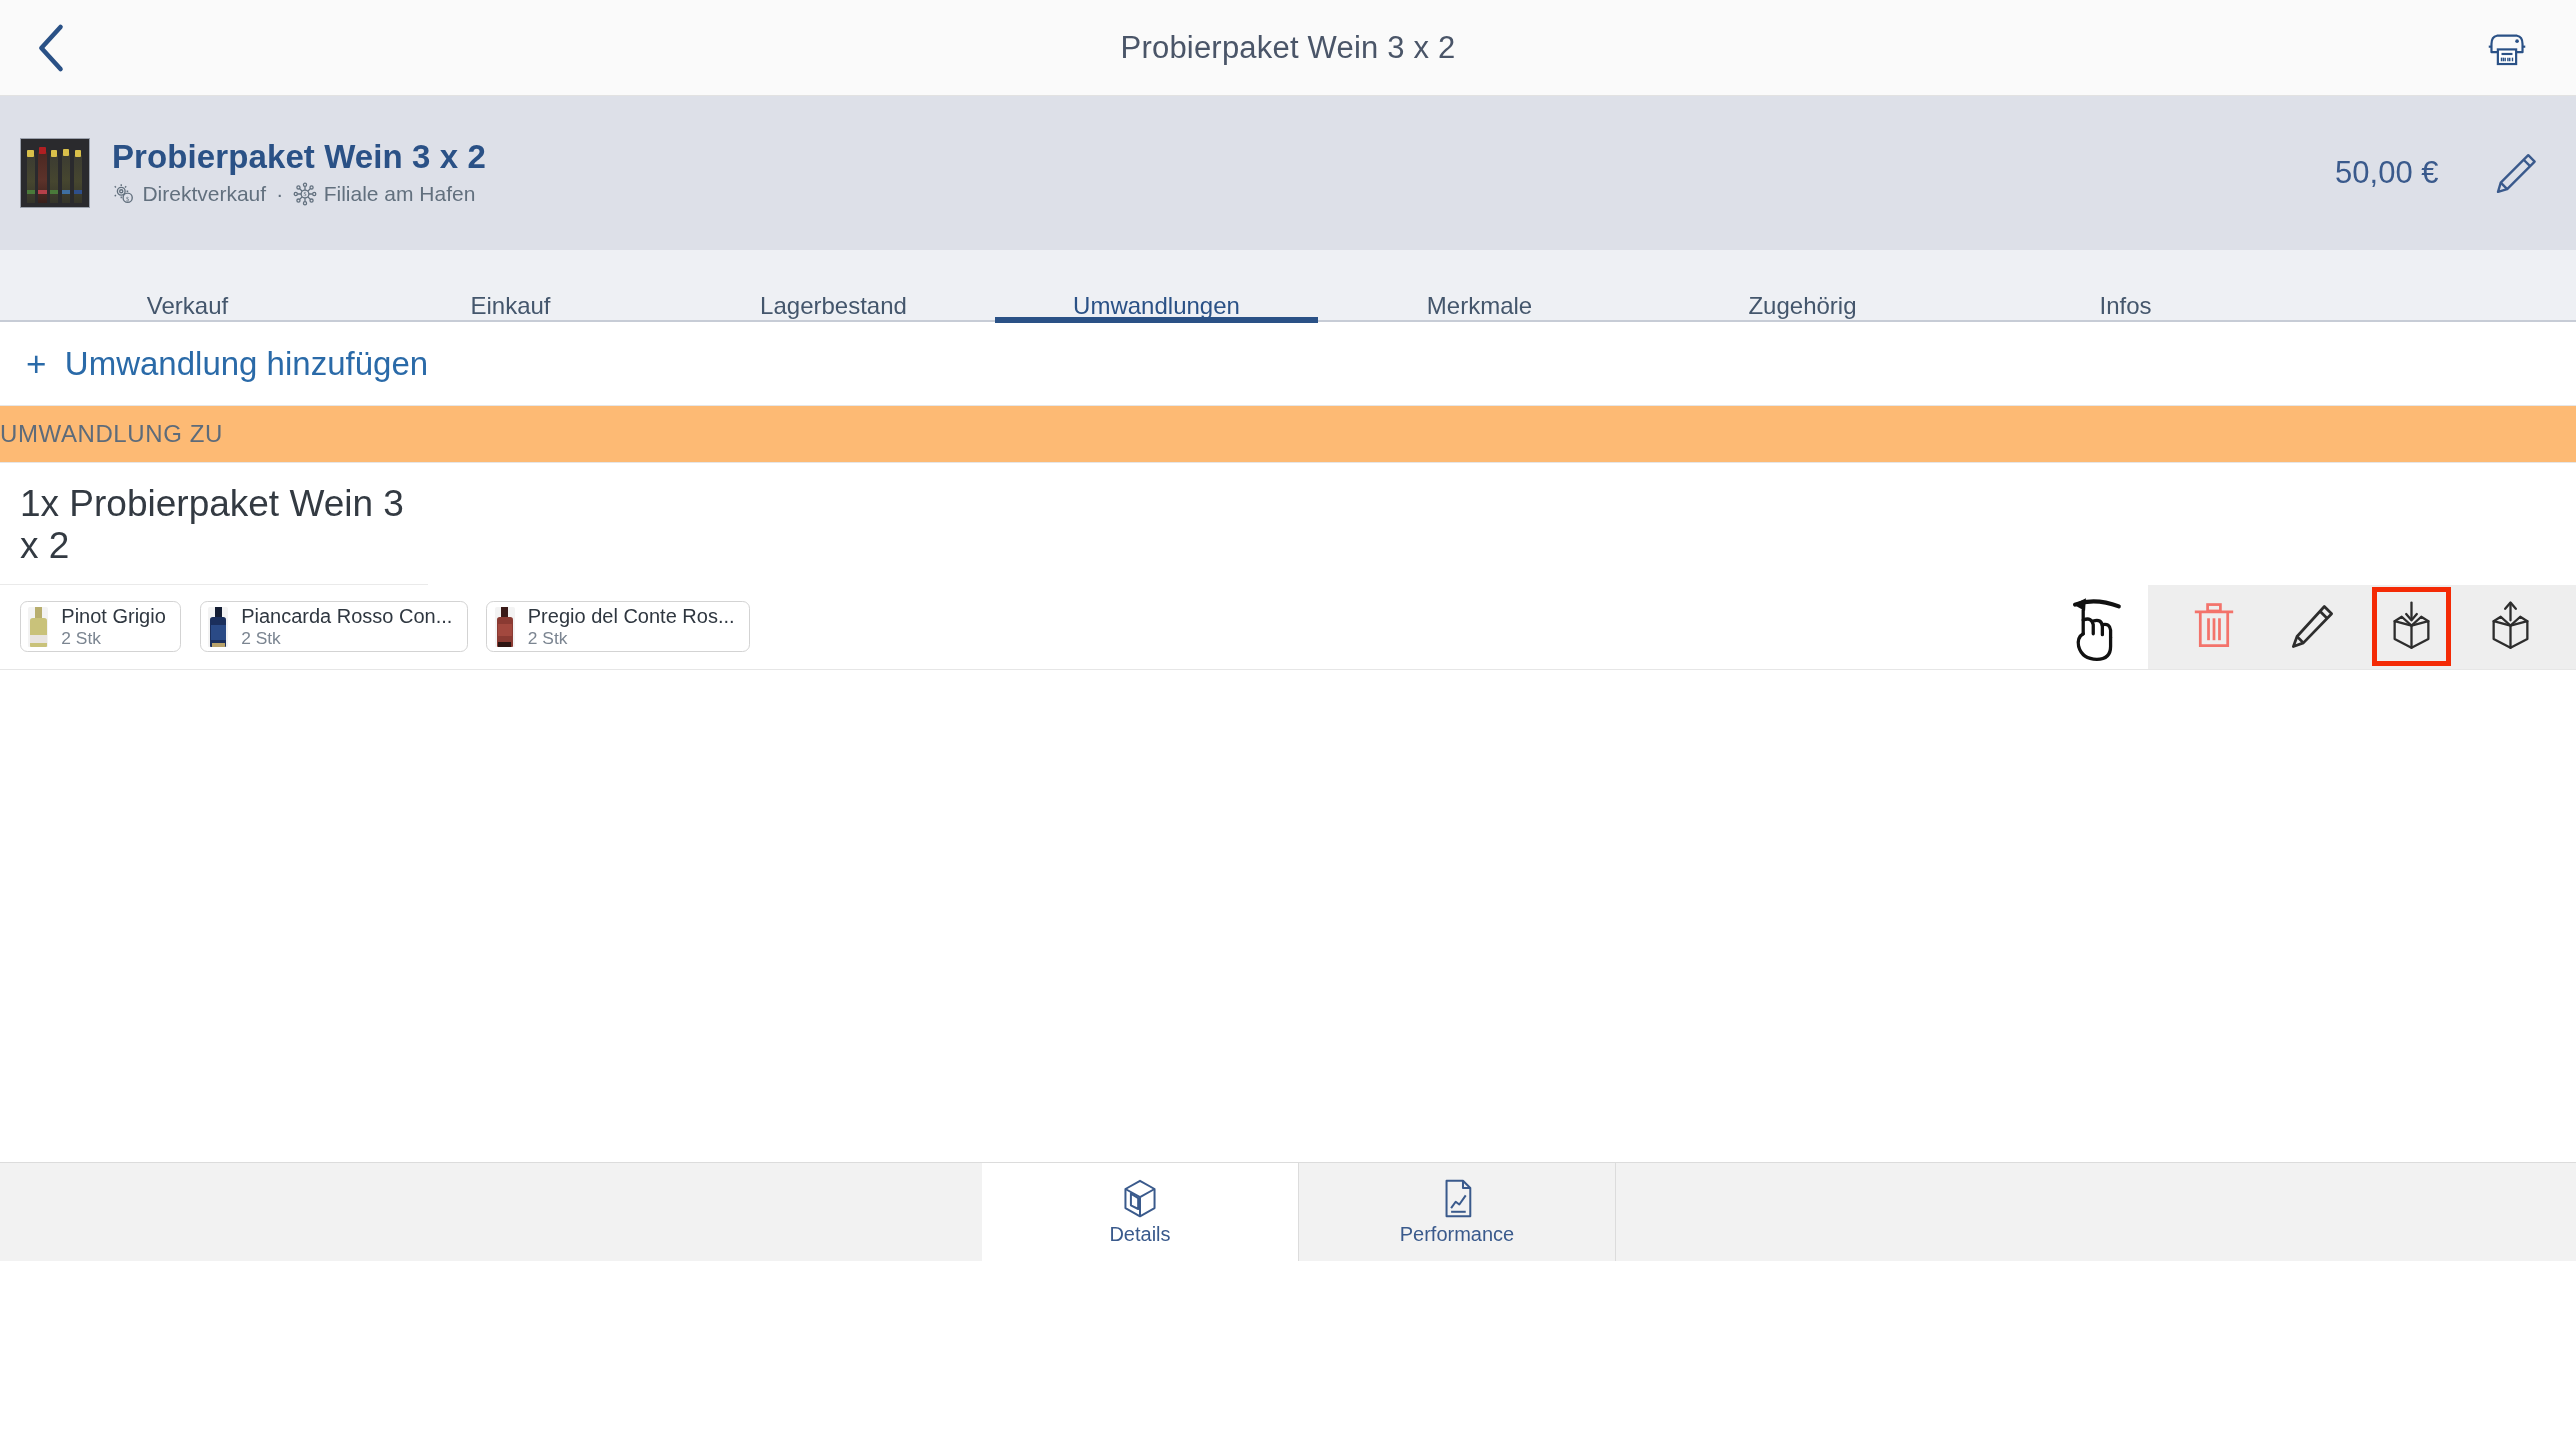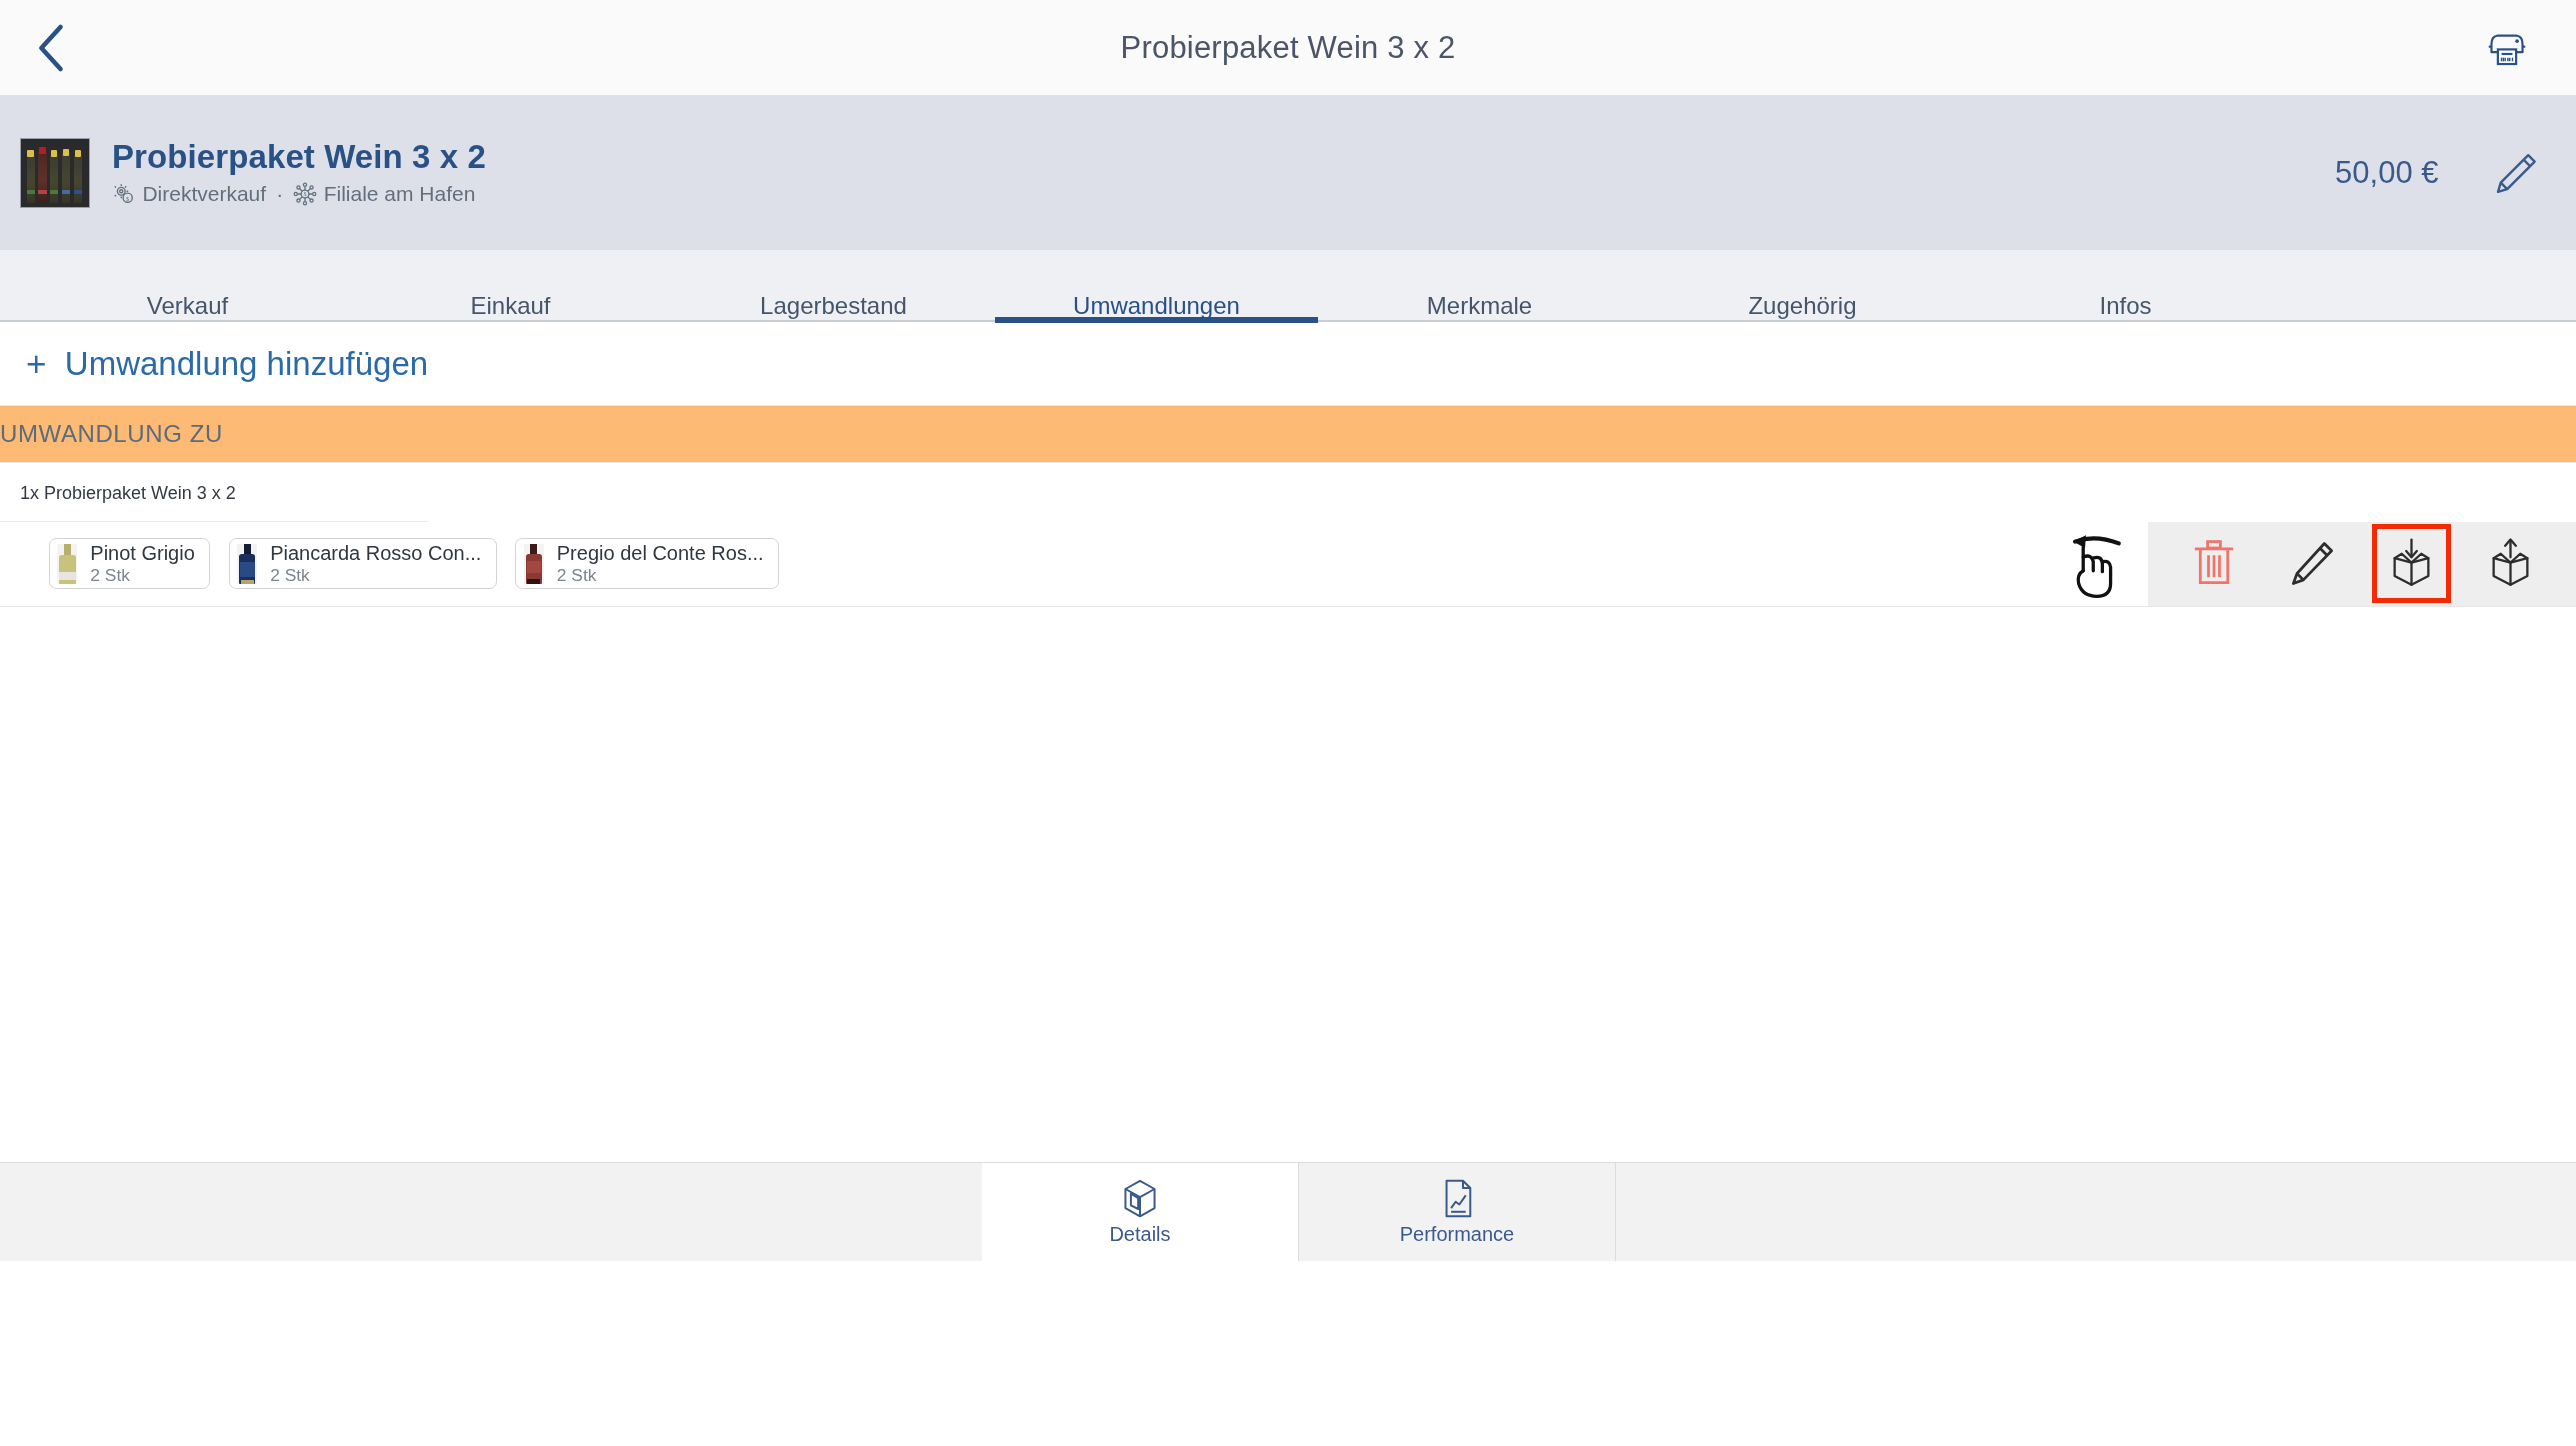--- a/index.html
+++ b/index.html
@@ -108,24 +108,24 @@
     height: 57px; min-height: 57px;
     background: #fdba74;
     display: flex; align-items: center;
     border-bottom: 1.8px solid #e6e6e6;
     font-size: 24px; color: #5d6b7a; letter-spacing: 0.6px;
   }
 
   
   .card { background: #ffffff; position: relative; border-bottom: 1.8px solid #e6e6e6; }
   .card-top {
-    padding: 20px 0 16.5px 20px; font-size: 18px; color: #333a42;
+    padding: 20px 0 16.5px 20px; font-size: 37px; color: #333a42;
     border-bottom: 1.8px solid #eaeaea; margin-right: 2148px;
   }
-  .card-body { display: flex; margin-left: 29px; }
+  .card-body { display: flex; }
   .chips {
     display: flex; align-items: center; gap: 18.4px;
     padding: 16.5px 0 16.5px 20px; flex: 1 1 auto; position: relative;
   }
   .chip {
     display: flex; align-items: center; gap: 13px;
     border: 1.8px solid #d3d3d3; border-radius: 7.3px;
     height: 51px; padding: 0 14.7px 0 7.3px;
     background: #fff; cursor: pointer; flex: 0 0 auto;
   }

